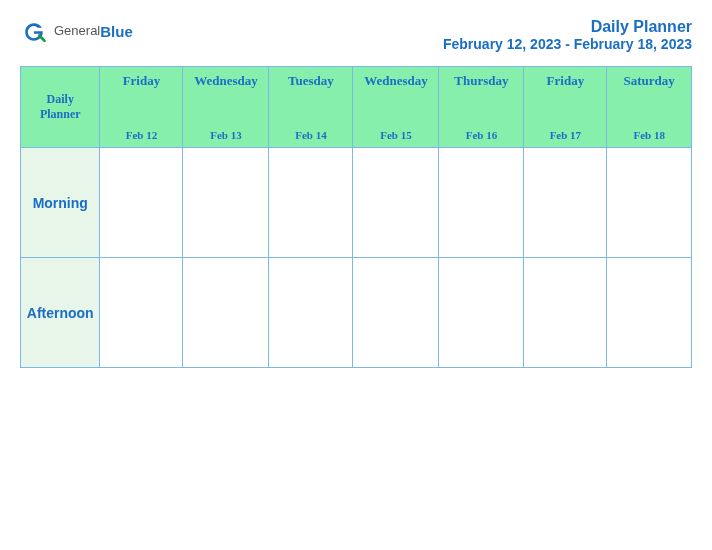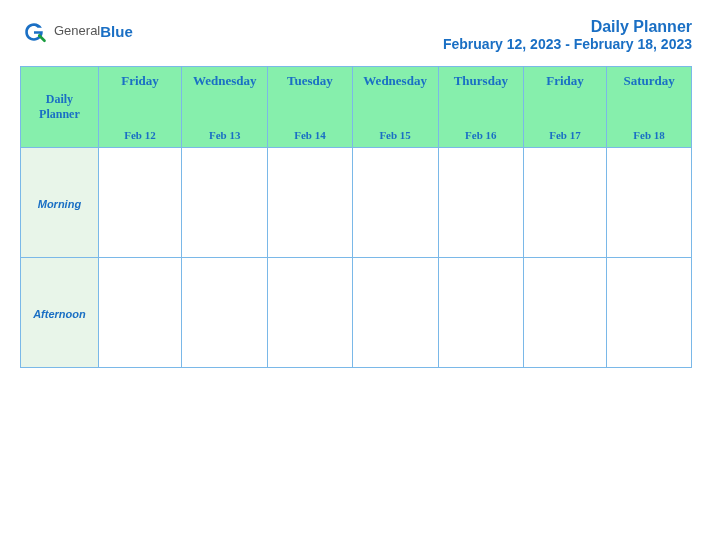--- a/index.html
+++ b/index.html
@@ -85,22 +85,21 @@
       font-size: 12px;
     }
     .time-cell {
       background: #e8f5e9;
       padding: 8px 4px;
       width: 80px;
       min-height: 110px;
       height: 110px;
     }
     .time-cell .time-label {
-      font-size: 11px;
-      font-style: italic;
+      font-size: 14px;
       color: #1a6fc4;
       font-weight: bold;
     }
     .day-cell {
       background: #fff;
       min-height: 110px;
       height: 110px;
       width: 88px;
     }
   </style>

